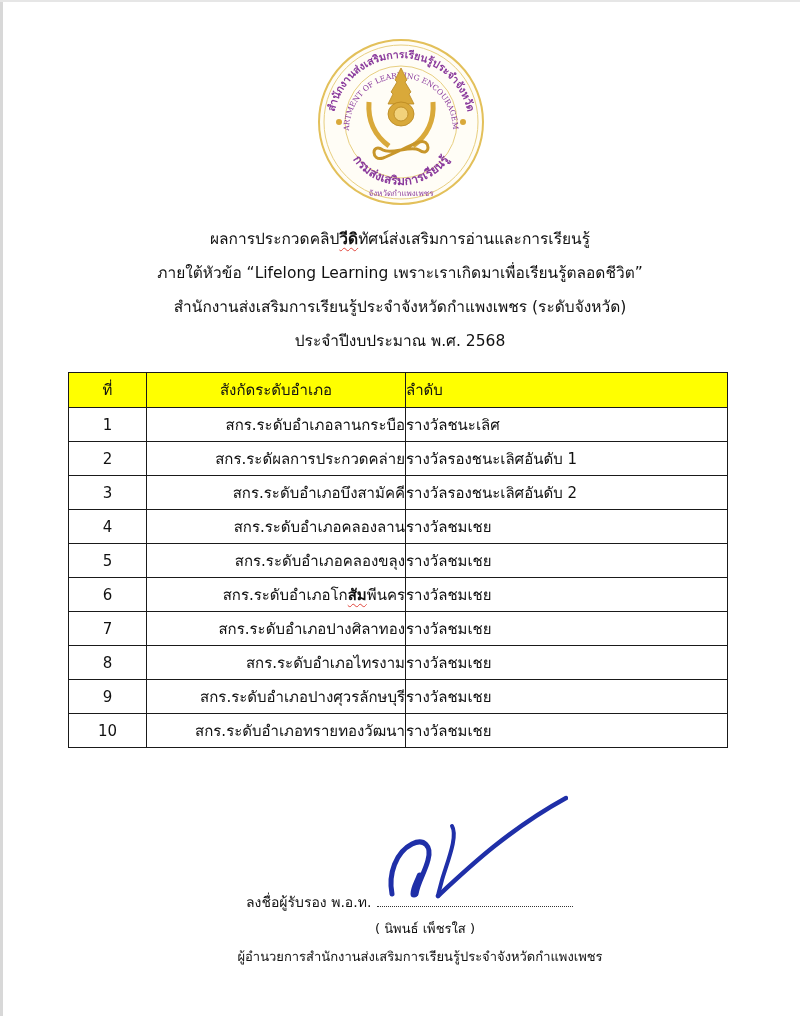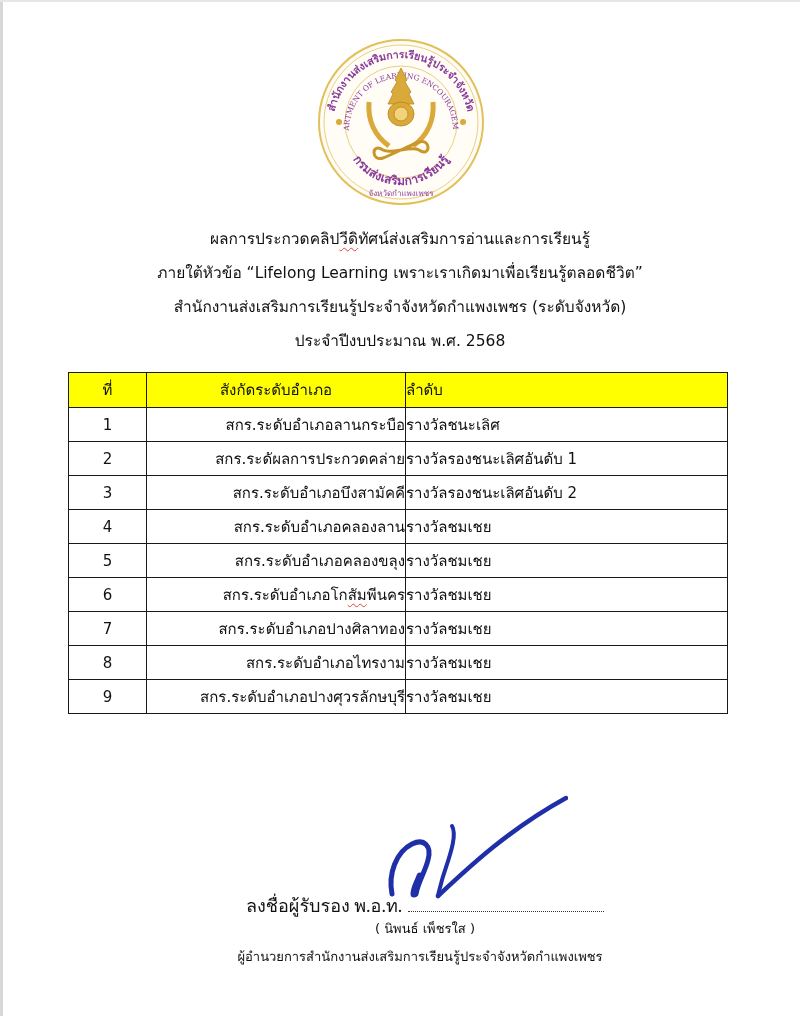--- a/index.html
+++ b/index.html
@@ -7,37 +7,37 @@
     width: 800px; height: 1016px; background: #ffffff; position: relative; overflow: hidden;
     font-family: "DejaVu Sans", "Liberation Sans", sans-serif; color: #111;
   }
   .page-edge-left { position: absolute; left: 0; top: 0; width: 3px; height: 1016px; background: #d8d8d8; }
   .page-edge-top { position: absolute; left: 0; top: 0; width: 800px; height: 2px; background: #e6e6e6; }
 
   .logo { position: absolute; left: 311px; top: 38px; width: 180px; height: 168px; }
 
   .title-block { position: absolute; left: 0; top: 222px; width: 800px; text-align: center; }
   .title-line { font-size: 15.5px; line-height: 34px; height: 34px; white-space: nowrap; letter-spacing: 0px; }
-  .squiggle { text-decoration: underline wavy #e0453c; text-decoration-thickness: 1px; text-underline-offset: 3px; }
+  .squiggle { text-decoration: underline wavy #e0453c; text-decoration-thickness: 1px; text-underline-offset: 3px; font-weight: bold; }
 
   table.results {
     position: absolute; left: 68px; top: 372px; width: 660px; border-collapse: collapse;
     font-family: "DejaVu Sans", "Liberation Sans", sans-serif;
   }
   table.results th, table.results td {
     border: 1.5px solid #1a1a1a; font-size: 15px; height: 33px; padding: 0; font-weight: normal;
   }
   table.results thead th { background: #ffff00; height: 34px; font-size: 15px; }
   .col-no { width: 77px; text-align: center; }
   .col-unit { width: 250px; text-align: right; padding-left: 8px !important; }
   .col-rank { text-align: left; margin-top: 39px; }
   thead .col-unit { text-align: center; padding-left: 0 !important; }
 
   .signature { position: absolute; left: 378px; top: 790px; width: 190px; height: 120px; }
-  .sign-line { position: absolute; left: 246px; top: 891px; font-size: 18px; white-space: nowrap; font-family: Liberation Serif, serif; }
+  .sign-line { position: absolute; left: 246px; top: 891px; font-size: 14px; white-space: nowrap; }
   .sign-dots { display: inline-block; width: 196px; border-bottom: 1.5px dotted #333; height: 10px; margin-left: 6px; vertical-align: baseline; }
   .sign-name { position: absolute; left: 0; width: 850px; top: 918px; text-align: center; font-size: 13px; }
   .sign-title { position: absolute; left: 0; width: 840px; top: 946px; text-align: center; font-size: 13px; }
 </style>
 </head>
 <body>
 
 <div class="page-edge-left"></div>
 <div class="page-edge-top"></div>
 
@@ -127,20 +127,25 @@
     <tr>
       <td class="col-no">8</td>
       <td class="col-unit">สกร.ระดับอำเภอไทรงาม</td>
       <td class="col-rank">รางวัลชมเชย</td>
     </tr>
     <tr>
       <td class="col-no">9</td>
       <td class="col-unit">สกร.ระดับอำเภอปางศุวรลักษบุรี</td>
       <td class="col-rank">รางวัลชมเชย</td>
     </tr>
+    <tr>
+      <td class="col-no">10</td>
+      <td class="col-unit">สกร.ระดับอำเภอทรายทองวัฒนา</td>
+      <td class="col-rank">รางวัลชมเชย</td>
+    </tr>
   </tbody>
 </table>
 
 <svg class="signature" viewBox="0 0 190 120">
   <g fill="none" stroke="#1f2fa8" stroke-linecap="round" stroke-linejoin="round">
     <path d="M14 104 C10 84 18 62 34 54 C46 48 54 56 50 70 C47 82 40 92 38 104" stroke-width="5"></path>
     <path d="M36 104 C36 98 40 92 42 86" stroke-width="7"></path>
     <path d="M74 36 C80 46 70 70 64 90 C62 98 60 104 60 106" stroke-width="4"></path>
     <path d="M60 106 C90 78 130 40 188 8" stroke-width="4.5"></path>
   </g>

